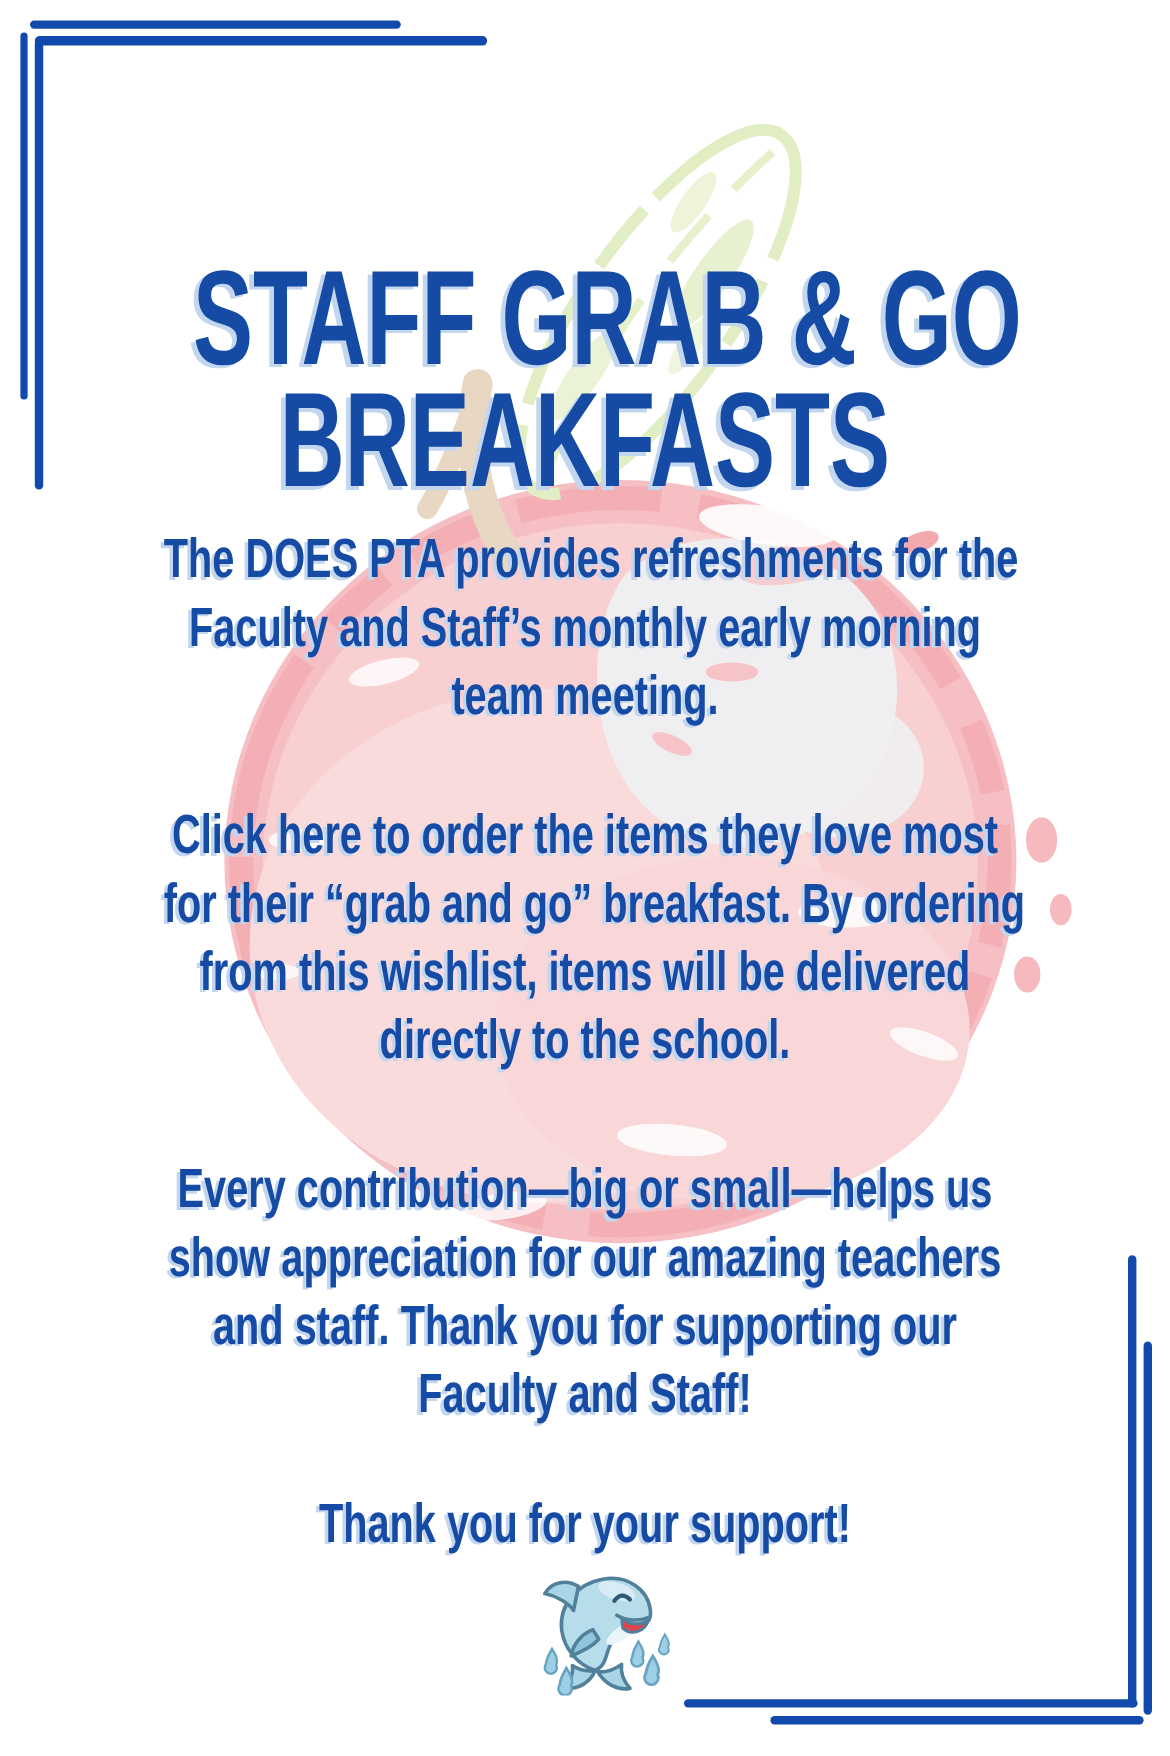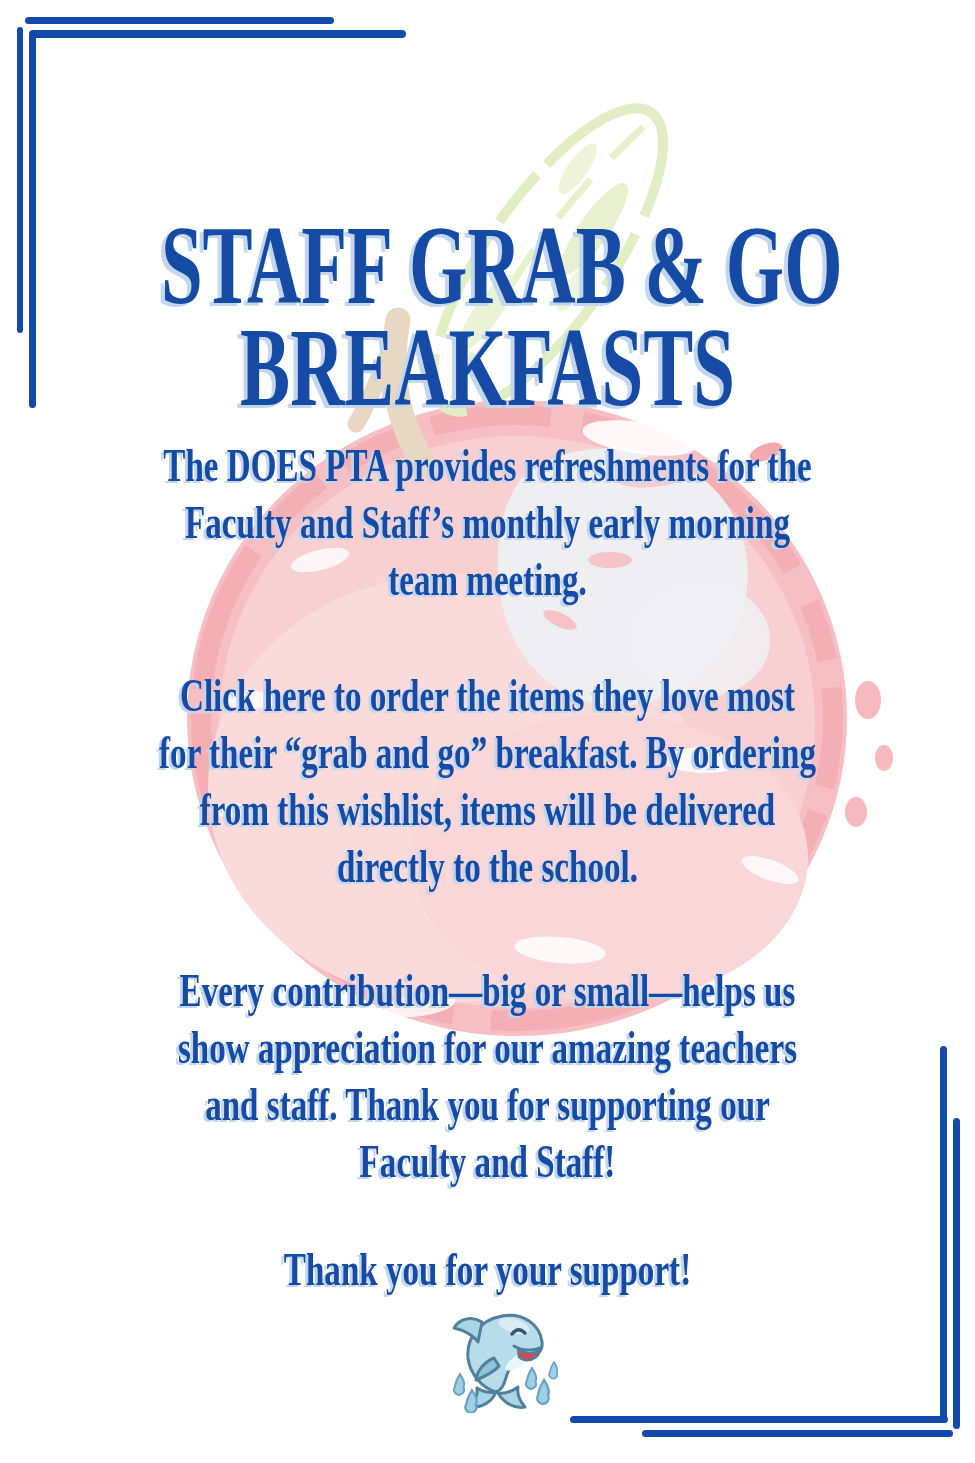--- a/index.html
+++ b/index.html
@@ -1,21 +1,21 @@
 <!DOCTYPE html>
 <html><head>
 <meta charset="utf-8">
 <style>
   html,body{margin:0;padding:0;background:#ffffff;}
   .page{
     position:relative;
     width:975px;height:1463px;
     background:#ffffff;
     overflow:hidden;
-    font-family:Liberation Serif, serif;
+    font-family:Liberation Sans, sans-serif;
   }
   .bg-svg{position:absolute;left:0;top:0;z-index:0;}
   
   .frame{position:absolute;background:#1149ac;border-radius:5px;z-index:2;}
   .fl-tl-outer-h{left:25px;top:17px;width:309px;height:7px;}
   .fl-tl-inner-h{left:29px;top:30px;width:377px;height:8px;}
   .fl-tl-outer-v{left:17px;top:27px;width:6px;height:306px;}
   .fl-tl-inner-v{left:29px;top:33px;width:7px;height:375px;}
   .fl-br-inner-v{left:940px;top:1046px;width:7px;height:377px;}
   .fl-br-outer-v{left:953px;top:1118px;width:7px;height:311px;}

